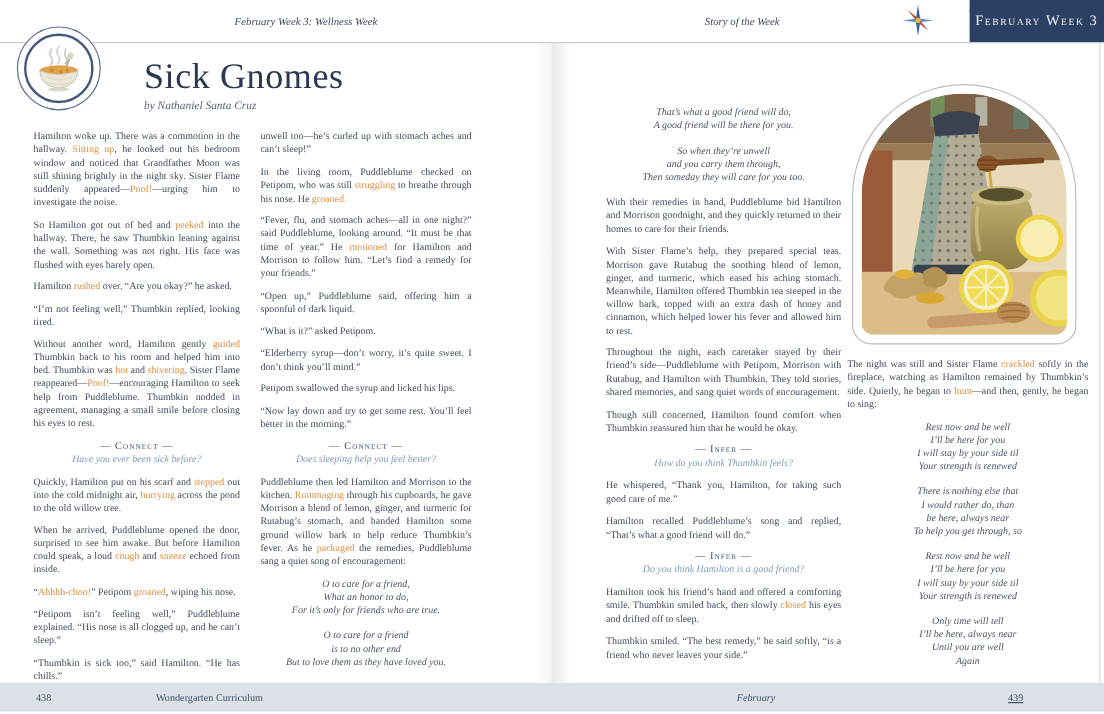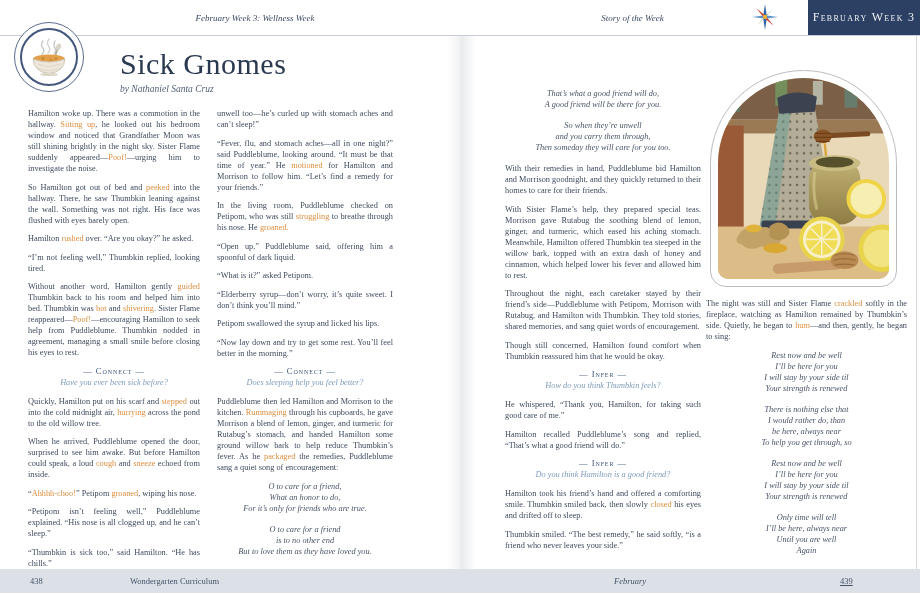--- a/index.html
+++ b/index.html
@@ -7,21 +7,21 @@
     width:920px;height:595px;position:relative;overflow:hidden;background:#ffffff;
     font-family:"Liberation Serif","DejaVu Serif",serif;color:#3f4a5e;
   }
   
   .header-rule{position:absolute;top:35px;left:0;width:920px;height:1px;background:#c9ced6;}
   .right-edge{position:absolute;top:35px;left:916px;width:1px;height:534px;background:#d3d7dc;}
   .gutter{position:absolute;top:36px;left:446px;width:30px;height:533px;
     background:linear-gradient(90deg,rgba(90,100,115,0) 0%,rgba(90,100,115,0.07) 42%,rgba(90,100,115,0.13) 52%,rgba(90,100,115,0) 100%);}
   .hdr-label{position:absolute;top:13px;font-style:italic;font-size:9px;color:#3d4a63;text-align:center;}
   .hdr-left{left:150px;width:210px;}
-  .hdr-right{left:530px;width:205px;}
+  .hdr-right{left:516px;width:205px;}
   .badge-box{position:absolute;top:0;right:0;width:112px;height:35px;background:#2c4063;
     color:#eef1f5;display:flex;align-items:center;justify-content:center;
     font-variant:small-caps;letter-spacing:1.3px;font-size:12px;}
   .star{position:absolute;left:752px;top:4px;width:26px;height:26px;}
   
   .badge-circle{position:absolute;left:14px;top:22px;width:70px;height:70px;border-radius:50%;
     background:#fff;border:1px solid #5a6c8f;box-sizing:border-box;display:flex;align-items:center;justify-content:center;}
   .badge-inner{width:58px;height:58px;border-radius:50%;border:2px solid #44587e;box-sizing:border-box;
     display:flex;align-items:center;justify-content:center;background:#fff;}
   
@@ -112,22 +112,22 @@
       <div class="prompt-question">Have you ever been sick before?</div>
     </div>
     <p class="para"><span>Quickly, Hamilton put on his scarf and </span><span class="hl">stepped</span><span> out into the cold midnight air, </span><span class="hl">hurrying</span><span> across the pond to the old willow tree.</span></p>
     <p class="para"><span>When he arrived, Puddleblume opened the door, surprised to see him awake. But before Hamilton could speak, a loud </span><span class="hl">cough</span><span> and </span><span class="hl">sneeze</span><span> echoed from inside.</span></p>
     <p class="para"><span>“</span><span class="hl">Ahhhh-choo!</span><span>” Petipom </span><span class="hl">groaned</span><span>, wiping his nose.</span></p>
     <p class="para"><span>“Petipom isn’t feeling well,” Puddleblume explained. “His nose is all clogged up, and he can’t sleep.”</span></p>
     <p class="para"><span>“Thumbkin is sick too,” said Hamilton. “He has chills.”</span></p>
   </div>
 <div class="textcol col2">
     <p class="para"><span>unwell too—he’s curled up with stomach aches and can’t sleep!”</span></p>
+    <p class="para"><span>In the living room, Puddleblume checked on Petipom, who was still </span><span class="hl">struggling</span><span> to breathe through his nose. He </span><span class="hl">groaned.</span></p>
     <p class="para"><span>“Fever, flu, and stomach aches—all in one night?” said Puddleblume, looking around. “It must be that time of year.” He </span><span class="hl">motioned</span><span> for Hamilton and Morrison to follow him. “Let’s find a remedy for your friends.”</span></p>
-    <p class="para"><span>In the living room, Puddleblume checked on Petipom, who was still </span><span class="hl">struggling</span><span> to breathe through his nose. He </span><span class="hl">groaned.</span></p>
     <p class="para"><span>“Open up,” Puddleblume said, offering him a spoonful of dark liquid.</span></p>
     <p class="para"><span>“What is it?” asked Petipom.</span></p>
     <p class="para"><span>“Elderberry syrup—don’t worry, it’s quite sweet. I don’t think you’ll mind.”</span></p>
     <p class="para"><span>Petipom swallowed the syrup and licked his lips.</span></p>
     <p class="para"><span>“Now lay down and try to get some rest. You’ll feel better in the morning.”</span></p>
     <div class="prompt">
       <div class="prompt-label">— Connect —</div>
       <div class="prompt-question">Does sleeping help you feel better?</div>
     </div>
     <p class="para"><span>Puddleblume then led Hamilton and Morrison to the kitchen. </span><span class="hl">Rummaging</span><span> through his cupboards, he gave Morrison a blend of lemon, ginger, and turmeric for Rutabug’s stomach, and handed Hamilton some ground willow bark to help reduce Thumbkin’s fever. As he </span><span class="hl">packaged</span><span> the remedies, Puddleblume sang a quiet song of encouragement:</span></p>

